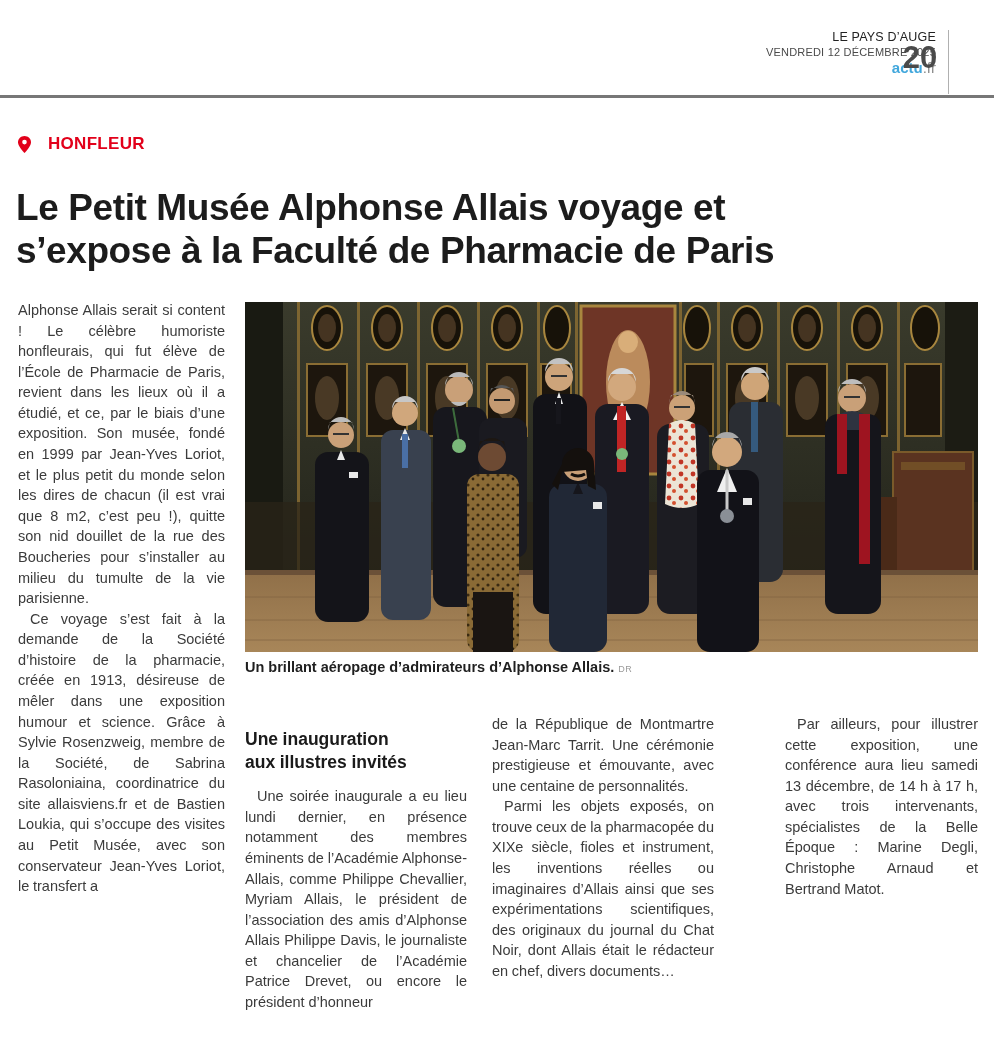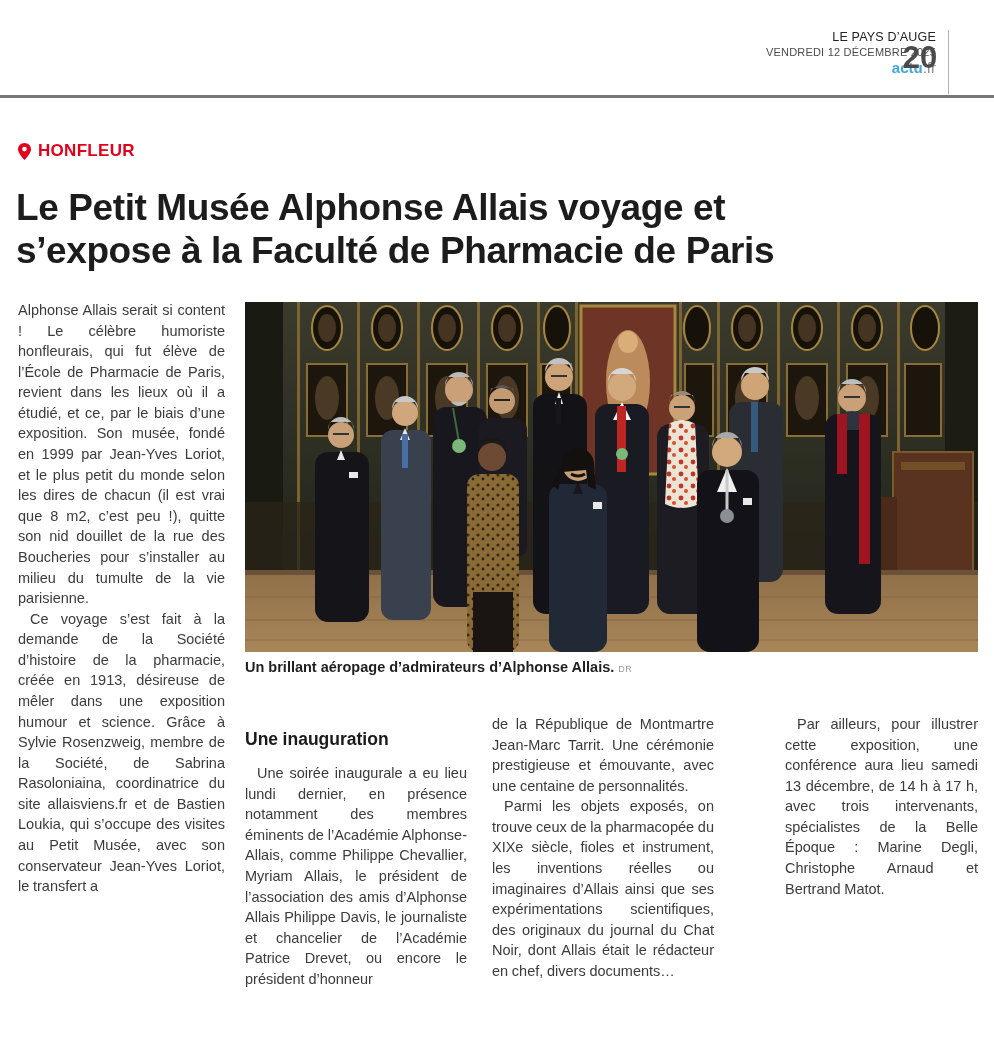--- a/index.html
+++ b/index.html
@@ -19,21 +19,21 @@
   .date-line{font-size:11px;color:#4a4a4a;letter-spacing:.2px;}
   .site-line{font-size:15px;font-weight:700;}
   .site-name{color:var(--actu-blue,#41a7dc);}
   .site-tld{color:#8a8a8a;font-weight:400;}
   .masthead-divider{position:absolute;top:30px;left:948px;width:1px;height:64px;background:#b0b0b0;}
   .page-number{position:absolute;top:40px;left:900px;width:40px;text-align:center;
     font-size:31px;font-weight:700;color:#4a4a4a;}
   .header-rule{position:absolute;top:95px;left:0;width:994px;height:3px;background:#777777;}
 
   
-  .section-label{position:absolute;top:141px;left:18px;display:flex;align-items:center;gap:7px;}
+  .section-label{position:absolute;top:134px;left:18px;display:flex;align-items:center;gap:17px;}
   .section-label .pin{width:13px;height:17px;display:block;}
   .section-label span{font-size:17px;font-weight:700;color:var(--accent-red,#e2001a);letter-spacing:.3px;}
   .headline{position:absolute;top:186px;left:16px;width:960px;
     font-size:37px;line-height:1.17;font-weight:700;color:var(--heading,#1c1c1c);letter-spacing:-.4px;}
   .headline span{display:block;}
 
   
   .col{position:absolute;font-size:14.5px;line-height:1.42;text-align:justify;
     hyphens:auto;-webkit-hyphens:auto;word-spacing:-.3px;}
   .col p{margin:0;}
@@ -276,20 +276,21 @@
     </g>
   </svg>
 </figure>
 <figcaption class="caption">
   <span>Un brillant aéropage d’admirateurs d’Alphonse Allais.</span><span class="credit">DR</span>
 </figcaption>
 
 <div class="col col2">
   <h3 class="subhead">
     <span>Une inauguration</span>
+    <span>aux illustres invités</span>
   </h3>
   <p style="text-indent:12px;">Une soirée inaugurale a eu lieu lundi dernier, en présence notamment des membres éminents de l’Académie Alphonse-Allais, comme Philippe Chevallier, Myriam Allais, le président de l’association des amis d’Alphonse Allais Philippe Davis, le journaliste et chancelier de l’Académie Patrice Drevet, ou encore le président d’honneur</p>
 </div>
 
 <div class="col col3">
   <p>de la République de Montmartre Jean-Marc Tarrit. Une cérémonie prestigieuse et émouvante, avec une centaine de personnalités.</p>
   <p>Parmi les objets exposés, on trouve ceux de la pharmacopée du XIXe siècle, fioles et instrument, les inventions réelles ou imaginaires d’Allais ainsi que ses expérimentations scientifiques, des originaux du journal du Chat Noir, dont Allais était le rédacteur en chef, divers documents…</p>
 </div>
 
 <div class="col col4">

